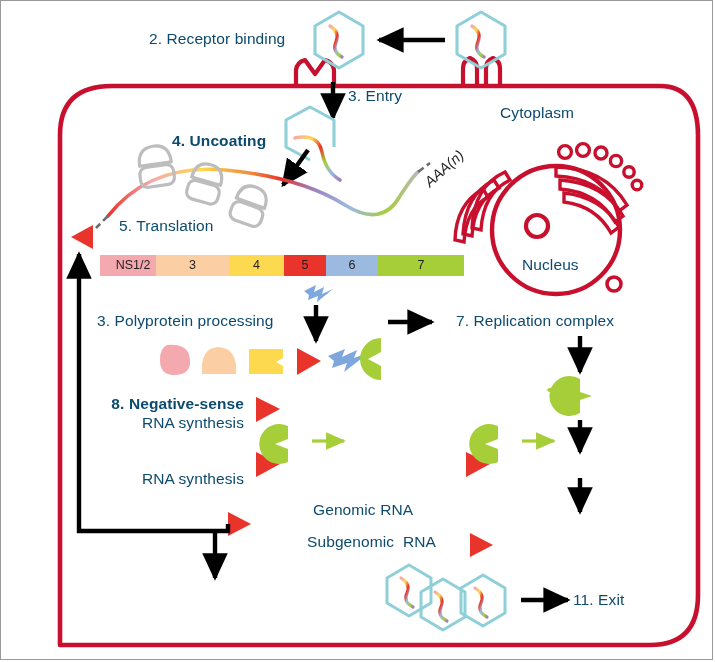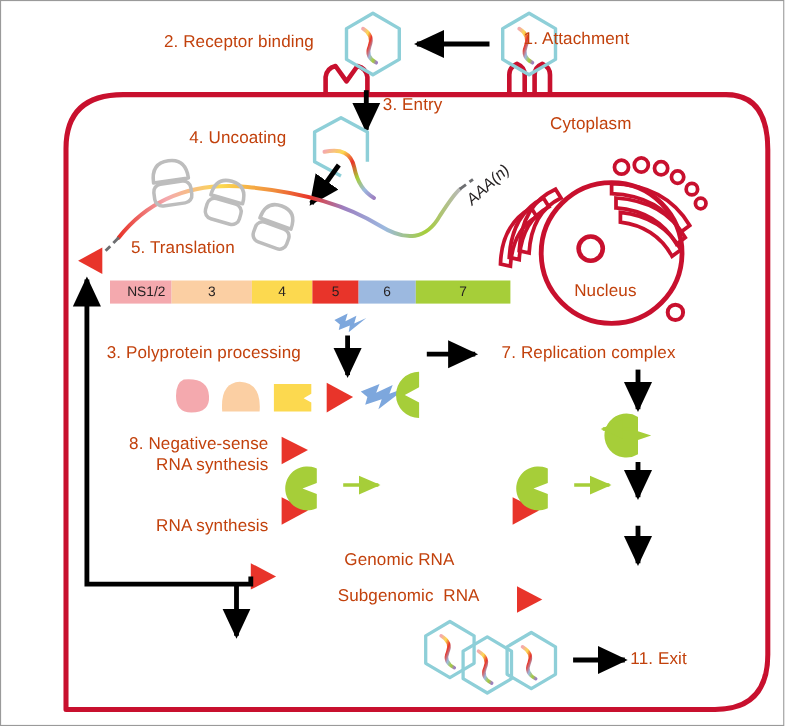--- a/index.html
+++ b/index.html
@@ -19,21 +19,21 @@
     position: absolute;
     left: 0; top: 0;
     width: 713px;
     height: 660px;
     border: 1px solid #9a9a9a;
     box-sizing: border-box;
     pointer-events: none;
   }
   .lbl {
     position: absolute;
-    color: #c2410c;
+    color: #0c4a6e;
     font-size: 15.5px;
     line-height: 1.28;
     white-space: pre;
     letter-spacing: 0.1px;
   }
   .lbl.right { text-align: right; }
   svg.layer {
     position: absolute;
     left: 0; top: 0;
     width: 715px;
@@ -311,35 +311,34 @@
     <g fill="none" stroke="#c8102e" stroke-width="3.4">
       <circle cx="565" cy="152" r="6.4"></circle>
       <circle cx="583" cy="150" r="6.4"></circle>
       <circle cx="601" cy="153" r="6.0"></circle>
       <circle cx="616" cy="161" r="5.6"></circle>
       <circle cx="629" cy="172" r="5.2"></circle>
       <circle cx="637" cy="185" r="4.8"></circle>
     </g>
   </svg>
 
-  <div class="lbl" style="left:476px; top:26px;">1. Attachment</div>
 
   <div class="lbl" style="left:149px; top:29px;">2. Receptor binding</div>
 
   <div class="lbl" style="left:348px; top:86px;">3. Entry</div>
 
-  <div class="lbl" style="left:172px; top:116px;">4. Uncoating</div>
+  <div class="lbl" style="left:172px; top:131px;font-weight:bold;">4. Uncoating</div>
 
   <div class="lbl" style="left:119px; top:216px;">5. Translation</div>
 
   <div class="lbl" style="left:97px; top:311px;">3. Polyprotein processing</div>
 
   <div class="lbl" style="left:456px; top:311px;">7. Replication complex</div>
 
-  <div class="lbl right" style="left:84px; top:394px; width:160px;">8. Negative-sense</div>
+  <div class="lbl right" style="left:84px; top:394px; width:160px;font-weight:bold;">8. Negative-sense</div>
   <div class="lbl right" style="left:84px; top:413px; width:160px;">RNA synthesis</div>
 
   <div class="lbl right" style="left:84px; top:469px; width:160px;">RNA synthesis</div>
 
 
   <div class="lbl" style="left:573px; top:590px;">11. Exit</div>
 
   <div class="lbl" style="left:500px; top:103px;">Cytoplasm</div>
 
   <div class="lbl" style="left:522px; top:255px;">Nucleus</div>

